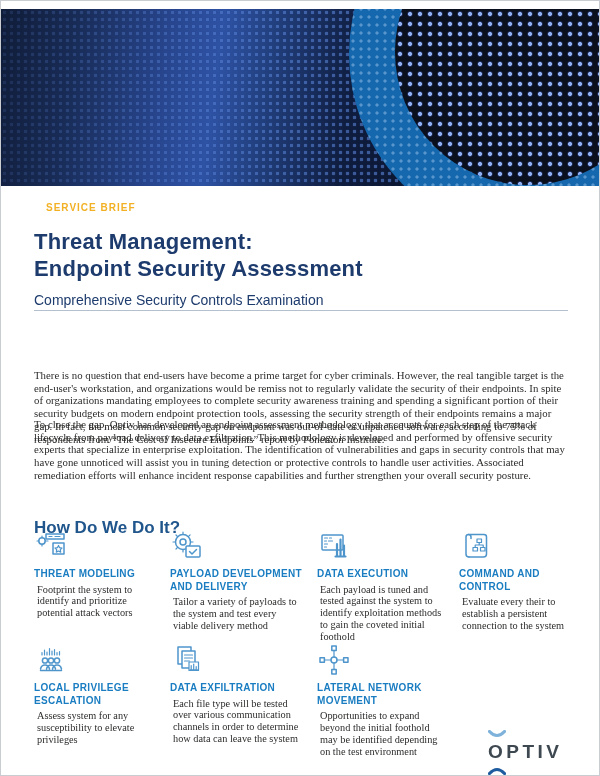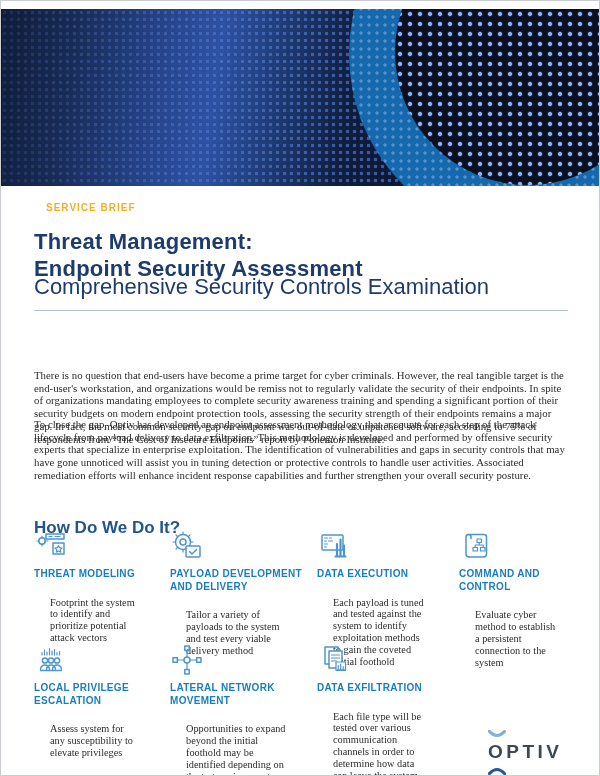--- a/index.html
+++ b/index.html
@@ -23,38 +23,38 @@
   .hero-dark{position:absolute;top:-90px;right:-62px;width:266px;height:266px;border-radius:50%;
         background:#0a0f1e;
         background-image:radial-gradient(circle,rgba(150,185,255,.95) 1.6px,rgba(60,85,160,.45) 2.4px,transparent 3.2px);
         background-size:10px 10px;}
 
   
   .eyebrow{position:absolute;top:201px;left:33px;font-size:10px;font-weight:bold;
         letter-spacing:1px;color:#f2b124;padding-left:12px;}
   .title{position:absolute;top:227px;left:33px;font-size:22px;line-height:27px;font-weight:bold;
         color:#1d3b6d;letter-spacing:.2px;}
-  .subtitle{position:absolute;top:273px;left:33px;font-size:22px;font-weight:400;color:#1d3b6d;}
+  .subtitle{position:absolute;top:291px;left:33px;font-size:14px;font-weight:400;color:#1d3b6d;}
   .rule{position:absolute;top:309px;left:33px;width:534px;height:1px;background:#b5c0cf;}
 
   
   .body-copy{position:absolute;left:33px;width:536px;margin:0;
         font-family:"Liberation Serif",serif;font-size:10.8px;line-height:12.7px;color:#2d2c2b;}
   .p1{top:320px;margin-top:48px;} .p2{top:417px;}
 
   .how-heading{position:absolute;top:503px;left:33px;font-size:17px;font-weight:bold;color:#20568c;}
 
   
   .grid{position:absolute;top:528px;left:33px;width:552px;display:grid;
         grid-template-columns:136px 147px 142px 127px;grid-template-rows:114px auto;}
   .item{padding-right:14px;}
   .item .icn{display:block;width:34px;height:34px;margin:0 0 5px 0;}
   .item h3{margin:0 0 3px 0;font-size:10px;line-height:12.5px;font-weight:bold;
         letter-spacing:.3px;color:#1a7dc1;}
-  .item p{margin:16px;font-family:"Liberation Serif",serif;font-size:10.3px;line-height:11.9px;color:#2d2c2b;}
+  .item p{margin:3px;font-family:"Liberation Serif",serif;font-size:10.3px;line-height:11.9px;color:#2d2c2b;}
   .icn *{fill:none;stroke:#4e95cb;stroke-width:1.5;stroke-linecap:round;stroke-linejoin:round;}
   .icn .fw{fill:#ffffff;}
   .icn .thin{stroke-width:1.2;}
 
   
   .logo{position:absolute;top:728px;left:487px;width:92px;height:50px;}
   .logo .word{position:absolute;left:0;top:12px;font-size:19px;font-weight:bold;
         letter-spacing:3.5px;color:#3e4850;}
   .logo .mark{position:absolute;left:0;width:18px;height:9px;}
   .logo .mark.top{top:1px;} .logo .mark.bot{top:37px;}
@@ -120,58 +120,58 @@
     <div class="item">
       <svg class="icn" viewBox="0 0 34 34">
         <path d="M10 28c-1.7 0-3-1.3-3-3V8c0-1.4 1.1-2.5 2.5-2.5S12 6.6 12 8v1.5"></path>
         <path d="M9.5 5.5H25c1.4 0 2.5 1.1 2.5 2.5v17c0 1.7-1.3 3-3 3H10"></path>
         <rect class="thin" x="18" y="10" width="4.5" height="3.5"></rect>
         <path class="thin" d="M20.2 13.5v2.5M16.2 18.5v-2.5h8v2.5"></path>
         <rect class="thin" x="14" y="18.5" width="4.5" height="3.5"></rect>
         <rect class="thin" x="21.5" y="18.5" width="4.5" height="3.5"></rect>
       </svg>
       <h3>COMMAND AND CONTROL</h3>
-      <p>Evaluate cyber method to establish a persistent connection to the system</p>
+      <p>Evaluate every their to establish a persistent connection to the system</p>
     </div>
 
     <div class="item">
       <svg class="icn" viewBox="0 0 34 34">
         <path class="thin" d="M8 12V9.5M10.5 12V7M13 12V9M15.5 12V5.5M18 12V8M20.5 12V6.5M23 12V9.5M25.5 12V8.5"></path>
         <circle cx="11" cy="17.5" r="2.6"></circle>
           <circle cx="17" cy="17.5" r="2.6"></circle>
           <circle cx="23" cy="17.5" r="2.6"></circle>
         <path d="M6.5 26c.5-2.3 2.3-4 4.5-4s4 1.7 4.5 4M12.5 26c.5-2.3 2.3-4 4.5-4s4 1.7 4.5 4M18.5 26c.5-2.3 2.3-4 4.5-4s4 1.7 4.5 4M6.5 27.5h21"></path>
       </svg>
       <h3>LOCAL PRIVILEGE ESCALATION</h3>
       <p>Assess system for any susceptibility to elevate privileges</p>
     </div>
 
     <div class="item">
       <svg class="icn" viewBox="0 0 34 34">
+        <rect x="8" y="4" width="13" height="17"></rect>
+        <rect class="fw" x="12" y="8" width="13" height="17"></rect>
+        <path class="thin" d="M14.5 12h8M14.5 15h8M14.5 18h5"></path>
+        <rect class="fw thin" x="19" y="19" width="9.5" height="8.5"></rect>
+        <path class="thin" d="M21.2 26v-3.5M23.7 26v-5M26.2 26v-2.5M20 26.8h7.5"></path>
+      </svg>
+      <h3>DATA EXFILTRATION</h3>
+      <p>Each file type will be tested over various communication channels in order to determine how data can leave the system</p>
+    </div>
+
+    <div class="item">
+      <svg class="icn" viewBox="0 0 34 34">
         <circle cx="17" cy="17" r="3"></circle>
         <path class="thin" d="M17 7.4v6.6M7.4 17h6.6M20 17h6.6M17 20v6.6"></path>
         <rect x="14.8" y="3" width="4.4" height="4.4"></rect>
         <rect x="3" y="14.8" width="4.4" height="4.4"></rect>
         <rect x="26.6" y="14.8" width="4.4" height="4.4"></rect>
         <rect x="14.8" y="26.6" width="4.4" height="4.4"></rect>
       </svg>
       <h3>LATERAL NETWORK MOVEMENT</h3>
       <p>Opportunities to expand beyond the initial foothold may be identified depending on the test environment</p>
-    </div>
-
-    <div class="item">
-      <svg class="icn" viewBox="0 0 34 34">
-        <rect x="8" y="4" width="13" height="17"></rect>
-        <rect class="fw" x="12" y="8" width="13" height="17"></rect>
-        <path class="thin" d="M14.5 12h8M14.5 15h8M14.5 18h5"></path>
-        <rect class="fw thin" x="19" y="19" width="9.5" height="8.5"></rect>
-        <path class="thin" d="M21.2 26v-3.5M23.7 26v-5M26.2 26v-2.5M20 26.8h7.5"></path>
-      </svg>
-      <h3>DATA EXFILTRATION</h3>
-      <p>Each file type will be tested over various communication channels in order to determine how data can leave the system</p>
     </div>
 
   </div>
 
   <div class="logo">
     <svg class="mark top" viewBox="0 0 18 9">
       <path d="M1.5 1.5 Q9 9.5 16.5 1.5" fill="none" stroke="#7fb2da" stroke-width="3.2" stroke-linecap="round"></path>
     </svg>
     <span class="word">OPTIV</span>
     <svg class="mark bot" viewBox="0 0 18 9">

